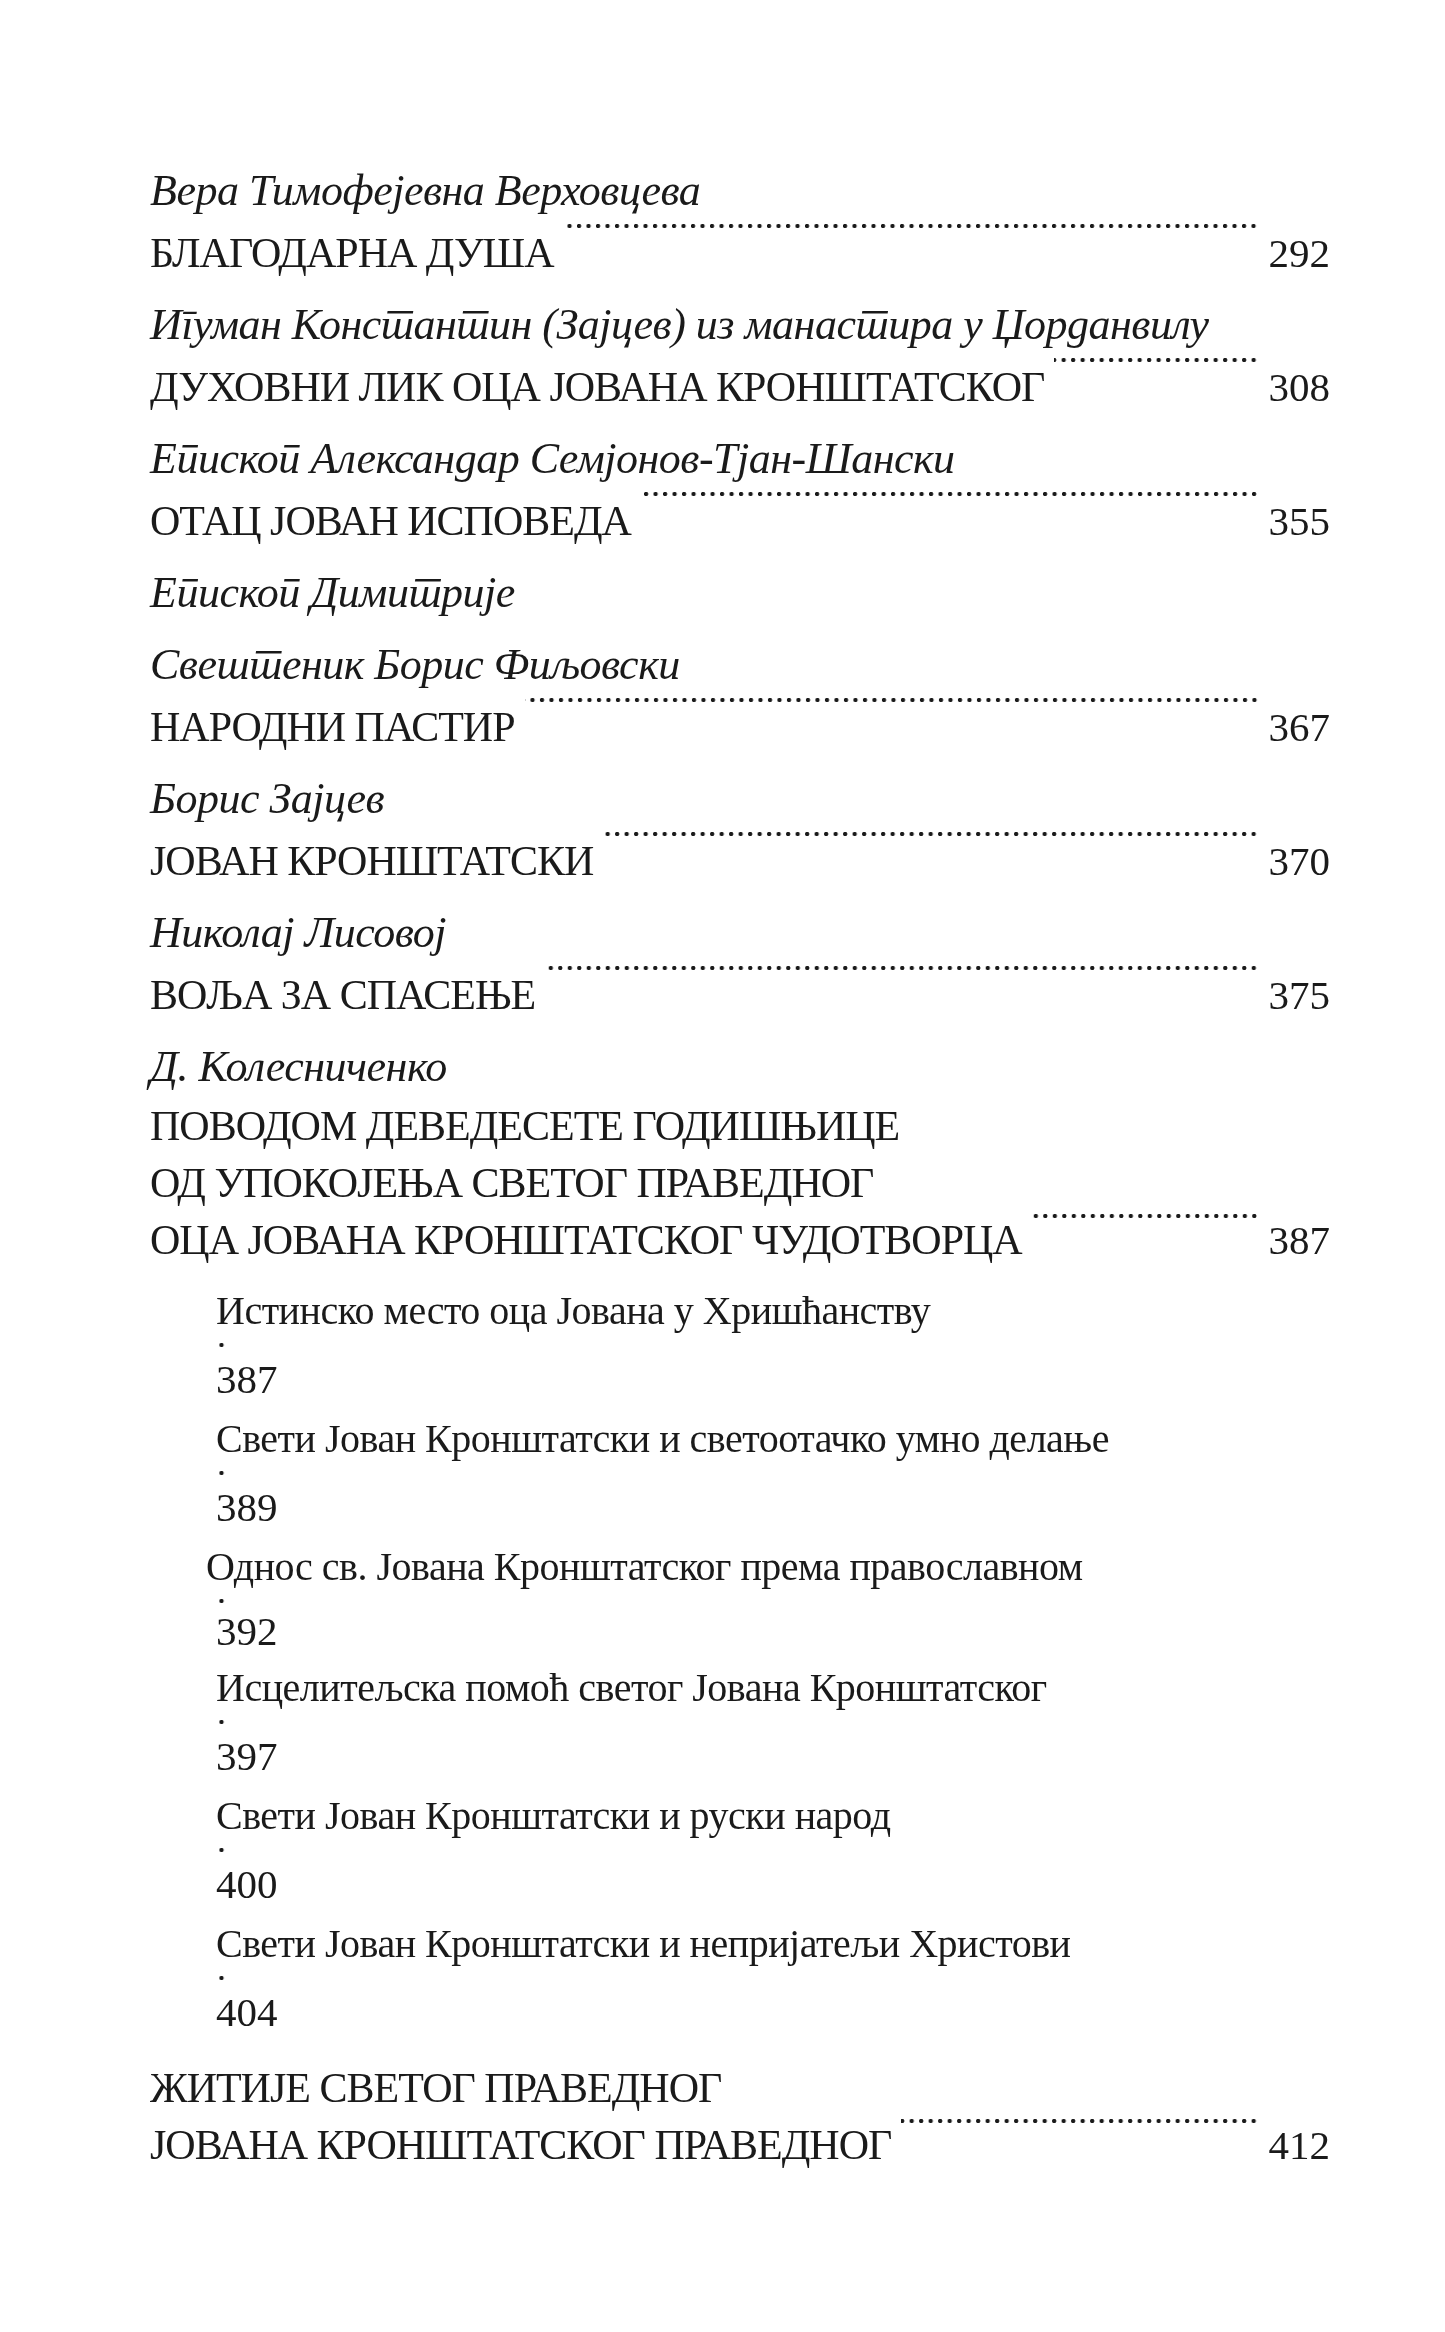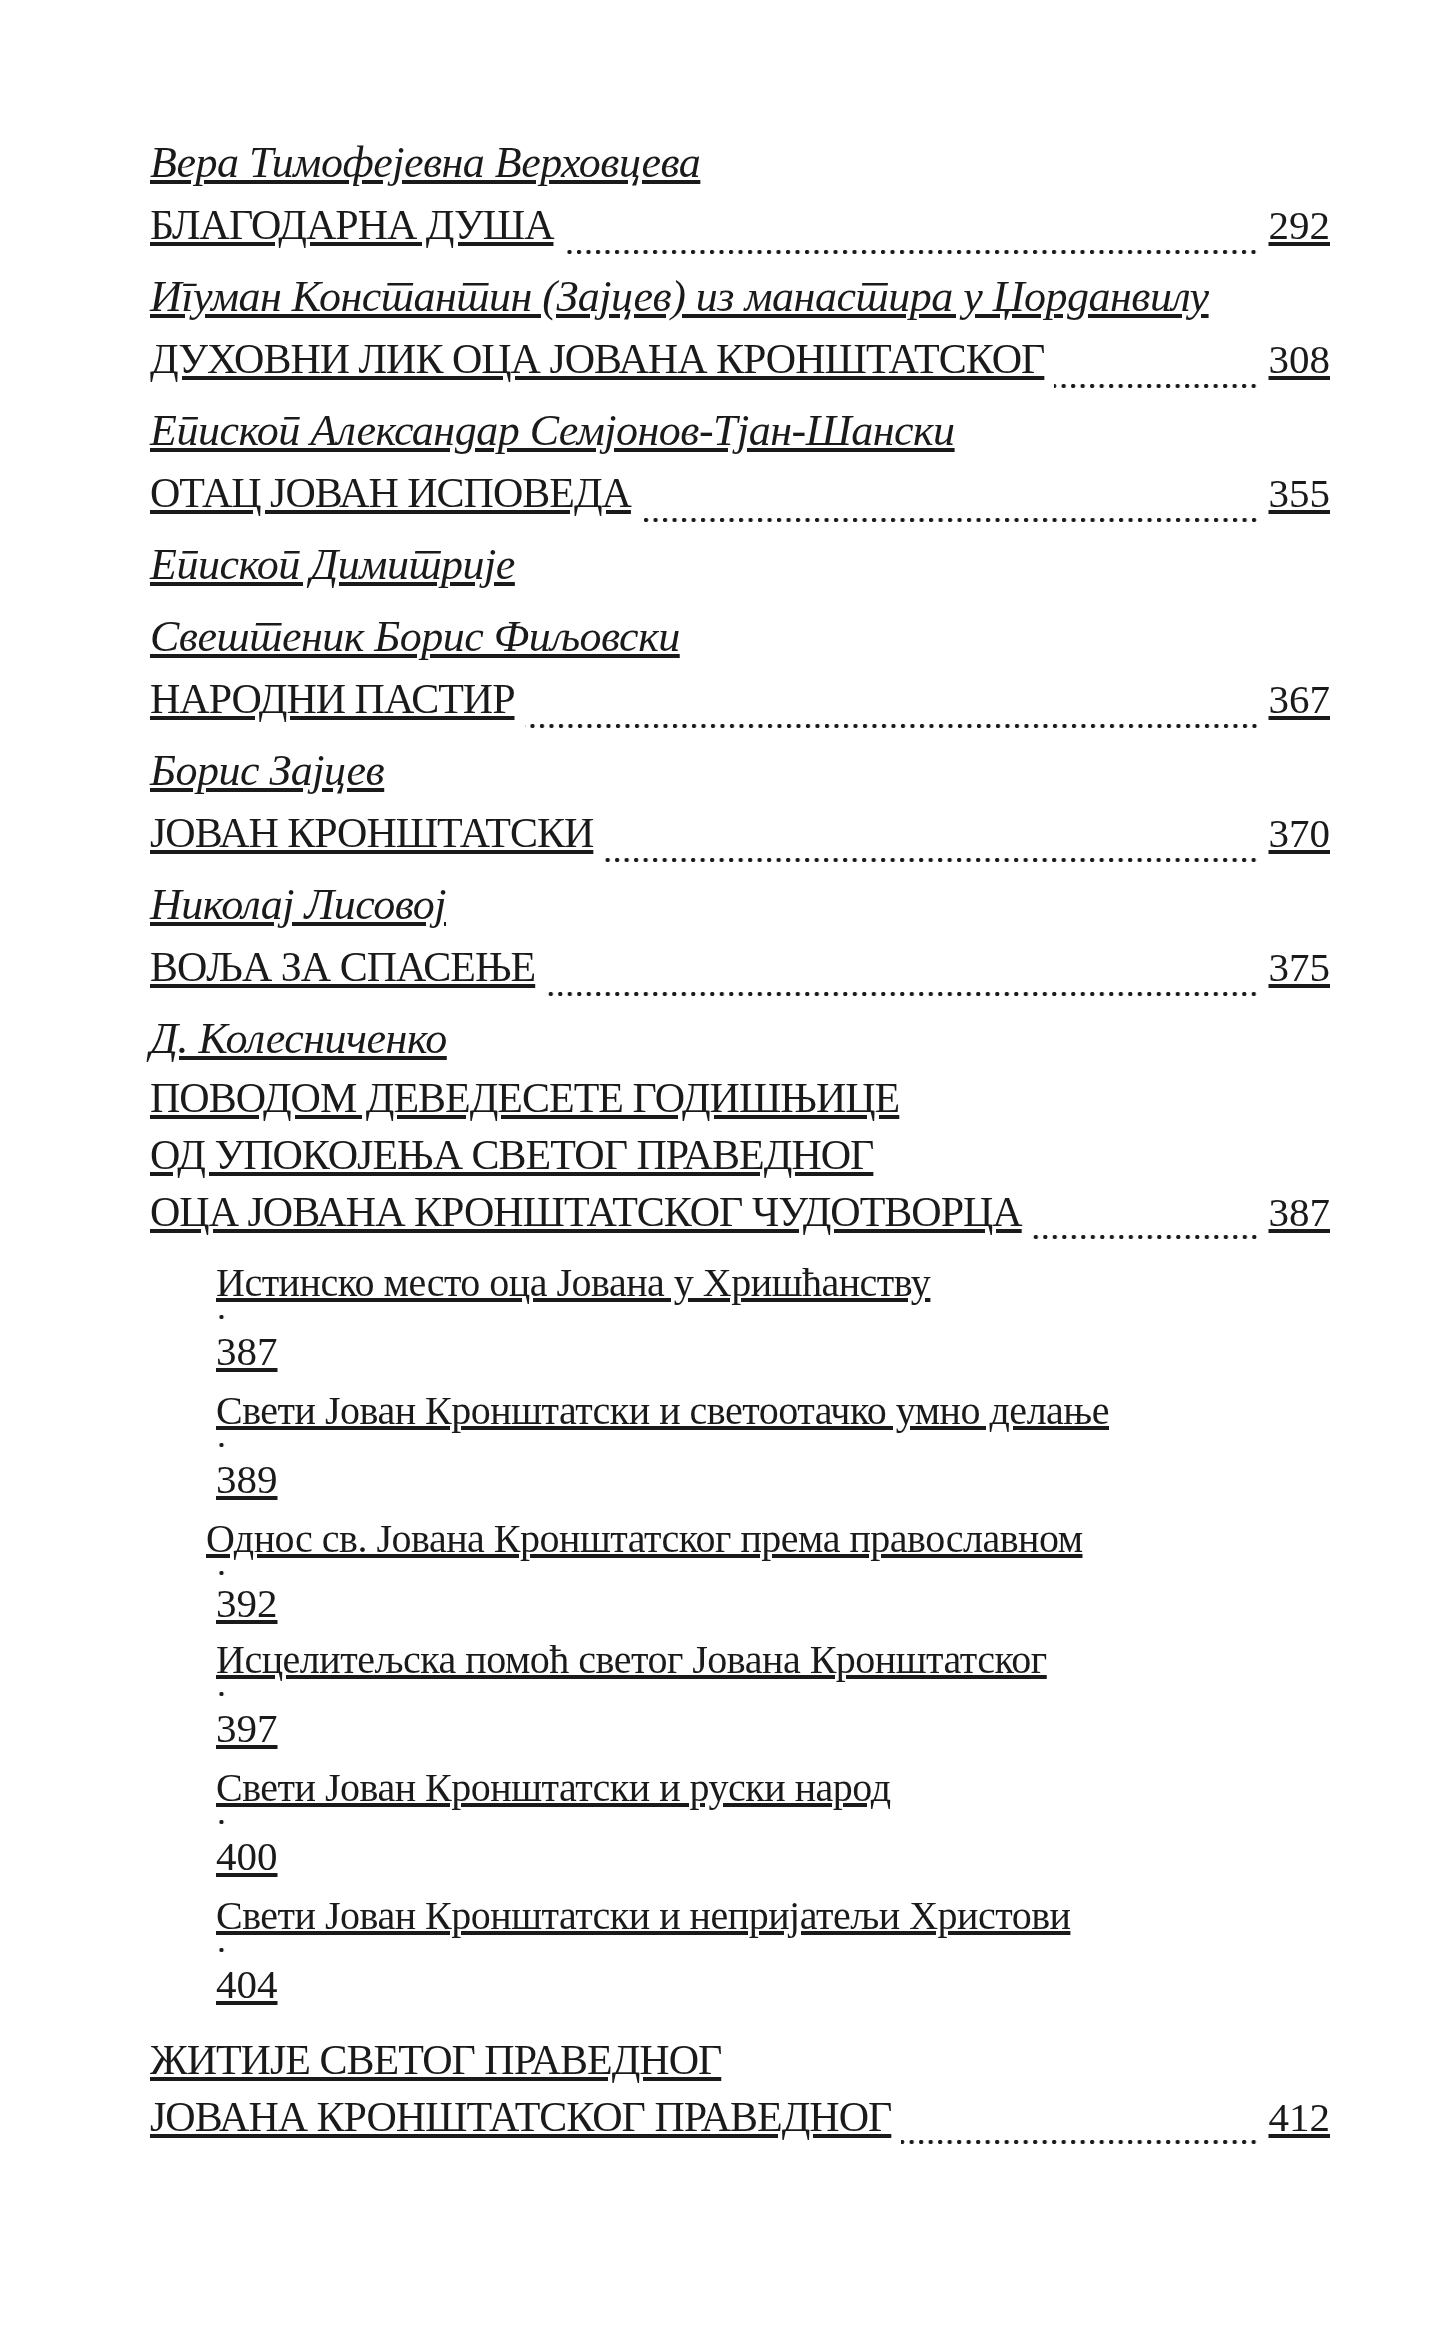--- a/index.html
+++ b/index.html
@@ -11,38 +11,37 @@
     position: relative;
     width: 1445px;
     height: 2332px;
     background: #ffffff;
     color: #1a1a1a;
     overflow: hidden;
   }
   .toc {
     position: absolute;
     left: 150px;
-    top: 132px;
+    top: 160px;
     width: 1180px;
-    text-decoration: underline;
   }
   .toc-entry { margin-bottom: 10px; }
   .toc-entry.final { margin-top: 18px; }
 
   .author-line {
     font-style: italic;
     font-size: 44px;
     line-height: 62px;
     white-space: nowrap;
     letter-spacing: -0.5px;
   }
 
   .toc-row {
     display: flex;
-    align-items: flex-end;
+    align-items: flex-start;
     line-height: 62px;
   }
   .caps-text {
     font-size: 42px;
     letter-spacing: -1px;
     white-space: nowrap;
   }
   
   .toc-entry.multi .toc-row { line-height: 57px; }
 

